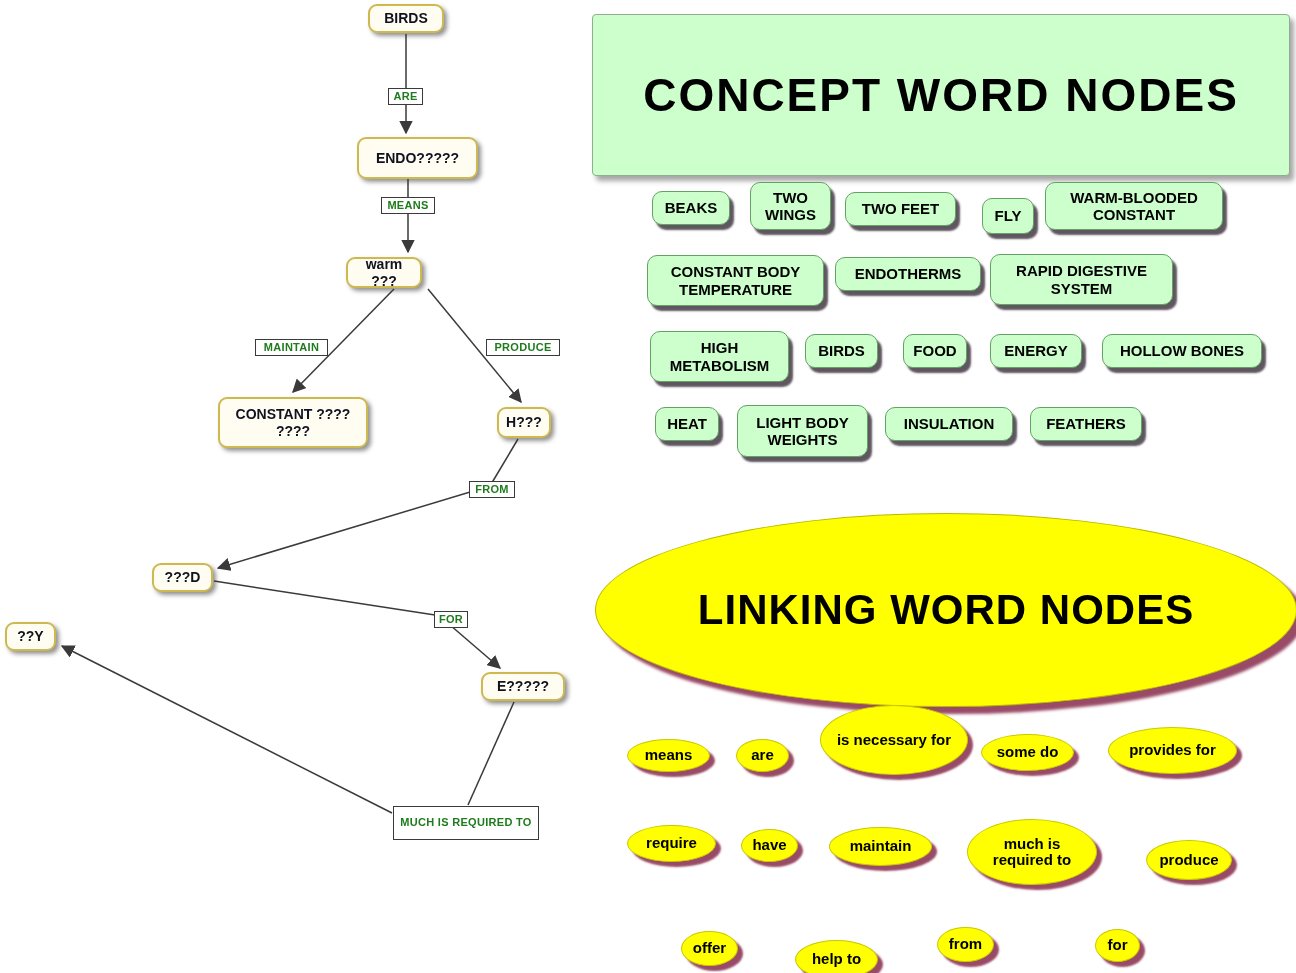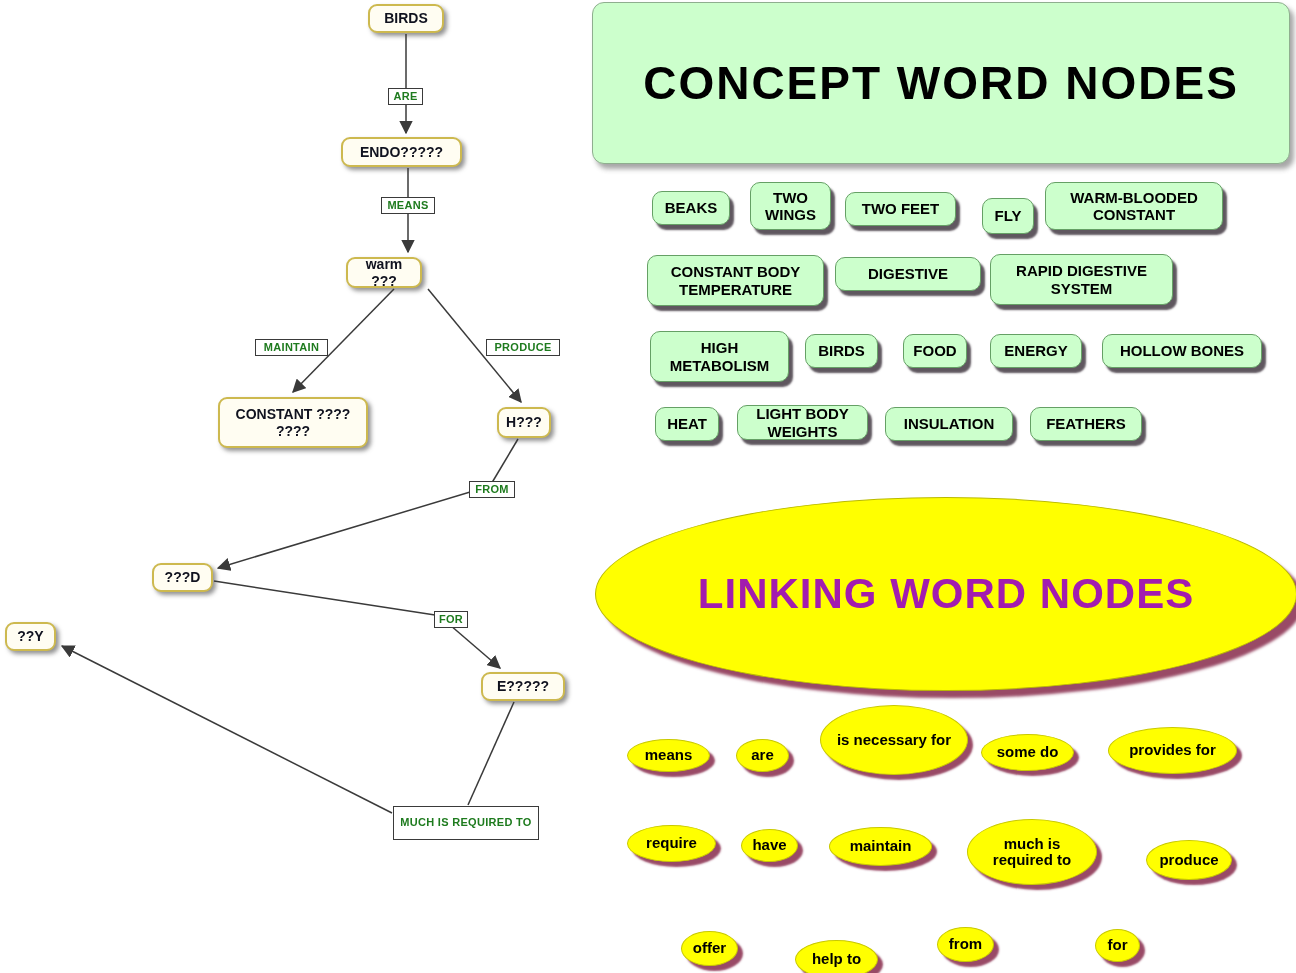--- a/index.html
+++ b/index.html
@@ -19,32 +19,32 @@
     position:absolute;background:#ffffff;border:1px solid #3a3a3a;
     color:#1e7b1e;font-weight:bold;font-size:11px;letter-spacing:.3px;
     display:flex;align-items:center;justify-content:center;text-align:center;
     box-sizing:border-box;padding:1px 2px;line-height:1.2;
   }
   
   .arrows{position:absolute;left:0;top:0;}
   .arrows line{stroke:#3a3a3a;stroke-width:1.5;}
   
   .header-box{
-    position:absolute;left:592px;top:2px;width:696px;height:160px;
-    background:#ccffcc;border:1px solid #8fae8f;border-radius:12px;
+    position:absolute;left:592px;top:14px;width:696px;height:160px;
+    background:#ccffcc;border:1px solid #8fae8f;border-radius:4px;
     box-shadow:4px 5px 5px rgba(60,60,60,.45);
     display:flex;align-items:center;justify-content:center;
     font-size:46px;font-weight:800;letter-spacing:2px;color:#000;
   }
   .header-ell{
-    position:absolute;left:595px;top:497px;width:700px;height:192px;
+    position:absolute;left:595px;top:513px;width:700px;height:192px;
     background:#ffff00;border:1px solid #b9b900;border-radius:50%;
     box-shadow:7px 7px 3px rgba(135,42,75,.85);
     display:flex;align-items:center;justify-content:center;
-    font-size:42px;font-weight:800;letter-spacing:1px;color:#a21caf;
+    font-size:42px;font-weight:800;letter-spacing:1px;color:#000000;
   }
   
   .pill{
     position:absolute;background:#ccffcc;border:1px solid #65a065;border-radius:10px;
     box-shadow:4px 5px 2px rgba(55,45,55,.8);
     display:flex;align-items:center;justify-content:center;text-align:center;
     font-weight:bold;font-size:15px;color:#000;box-sizing:border-box;padding:2px 8px;line-height:1.15;
   }
   
   .ell{
@@ -71,21 +71,21 @@
     <line x1="428" y1="289" x2="521" y2="402" marker-end="url(#arw)"></line>
     <line x1="518" y1="439" x2="490" y2="486"></line>
     <line x1="490" y1="486" x2="218" y2="568" marker-end="url(#arw)"></line>
     <line x1="214" y1="581" x2="448" y2="617"></line>
     <line x1="450" y1="625" x2="500" y2="668" marker-end="url(#arw)"></line>
     <line x1="514" y1="702" x2="468" y2="805"></line>
     <line x1="392" y1="813" x2="62" y2="646" marker-end="url(#arw)"></line>
   </svg>
 
   <div class="mnode" style="left:368px;top:4px;width:76px;height:29px">BIRDS</div>
-  <div class="mnode" style="left:341px;top:137px;width:121px;height:30px">ENDO?????</div>
+  <div class="mnode" style="left:357px;top:137px;width:121px;height:42px">ENDO?????</div>
   <div class="mnode" style="left:346px;top:257px;width:76px;height:31px">warm ???</div>
   <div class="mnode" style="left:218px;top:397px;width:150px;height:51px">CONSTANT ???? ????</div>
   <div class="mnode" style="left:497px;top:407px;width:54px;height:31px">H???</div>
   <div class="mnode" style="left:152px;top:563px;width:61px;height:29px">???D</div>
   <div class="mnode" style="left:5px;top:622px;width:51px;height:29px">??Y</div>
   <div class="mnode" style="left:481px;top:672px;width:84px;height:29px">E?????</div>
 
   <div class="llabel" style="left:388px;top:88px;width:35px;height:17px">ARE</div>
   <div class="llabel" style="left:381px;top:197px;width:54px;height:17px">MEANS</div>
   <div class="llabel" style="left:255px;top:339px;width:73px;height:17px">MAINTAIN</div>
@@ -95,29 +95,29 @@
   <div class="llabel" style="left:393px;top:806px;width:146px;height:34px">MUCH IS REQUIRED TO</div>
 
   <div class="header-box">CONCEPT WORD NODES</div>
 
   <div class="pill" style="left:652px;top:191px;width:78px;height:34px">BEAKS</div>
   <div class="pill" style="left:750px;top:182px;width:81px;height:48px">TWO WINGS</div>
   <div class="pill" style="left:845px;top:192px;width:111px;height:34px">TWO FEET</div>
   <div class="pill" style="left:982px;top:198px;width:52px;height:36px">FLY</div>
   <div class="pill" style="left:1045px;top:182px;width:178px;height:48px">WARM-BLOODED CONSTANT</div>
   <div class="pill" style="left:647px;top:255px;width:177px;height:51px">CONSTANT BODY TEMPERATURE</div>
-  <div class="pill" style="left:835px;top:257px;width:146px;height:34px">DIGESTIVE</div>
+  <div class="pill" style="left:835px;top:257px;width:146px;height:34px">ENDOTHERMS</div>
   <div class="pill" style="left:990px;top:254px;width:183px;height:51px">RAPID DIGESTIVE SYSTEM</div>
   <div class="pill" style="left:650px;top:331px;width:139px;height:51px">HIGH METABOLISM</div>
   <div class="pill" style="left:805px;top:334px;width:73px;height:34px">BIRDS</div>
   <div class="pill" style="left:903px;top:334px;width:64px;height:34px">FOOD</div>
   <div class="pill" style="left:990px;top:334px;width:92px;height:34px">ENERGY</div>
   <div class="pill" style="left:1102px;top:334px;width:160px;height:34px">HOLLOW BONES</div>
   <div class="pill" style="left:655px;top:407px;width:64px;height:34px">HEAT</div>
-  <div class="pill" style="left:737px;top:405px;width:131px;height:35px">LIGHT BODY WEIGHTS</div>
+  <div class="pill" style="left:737px;top:405px;width:131px;height:52px">LIGHT BODY WEIGHTS</div>
   <div class="pill" style="left:885px;top:407px;width:128px;height:34px">INSULATION</div>
   <div class="pill" style="left:1030px;top:407px;width:112px;height:34px">FEATHERS</div>
 
   <div class="header-ell">LINKING WORD NODES</div>
 
   <div class="ell" style="left:627px;top:739px;width:83px;height:33px">means</div>
   <div class="ell" style="left:736px;top:739px;width:53px;height:33px">are</div>
   <div class="ell" style="left:820px;top:705px;width:148px;height:70px">is necessary for</div>
   <div class="ell" style="left:981px;top:734px;width:93px;height:37px">some do</div>
   <div class="ell" style="left:1108px;top:727px;width:129px;height:47px">provides for</div>

